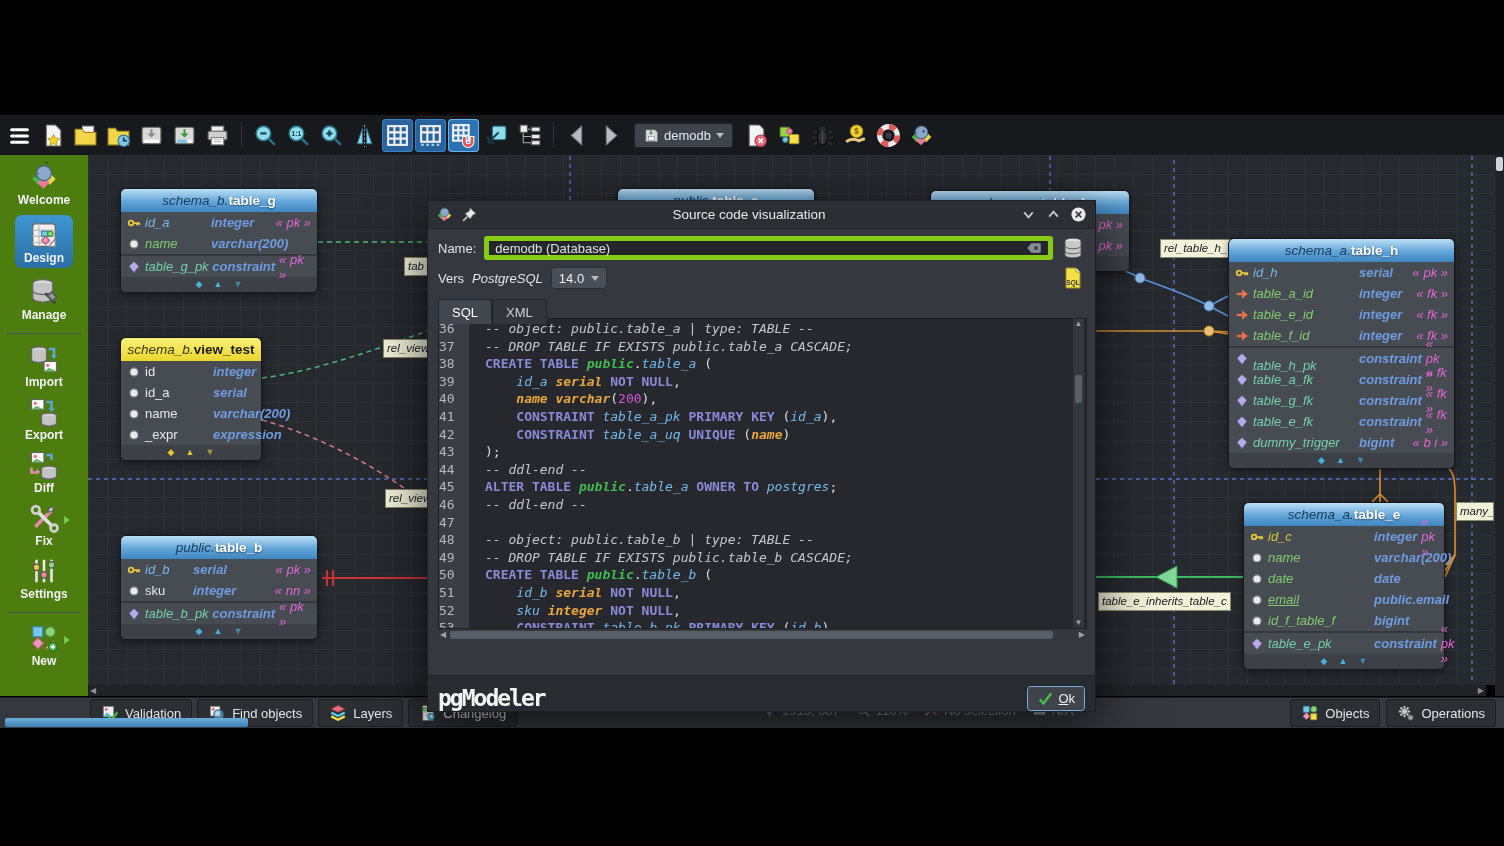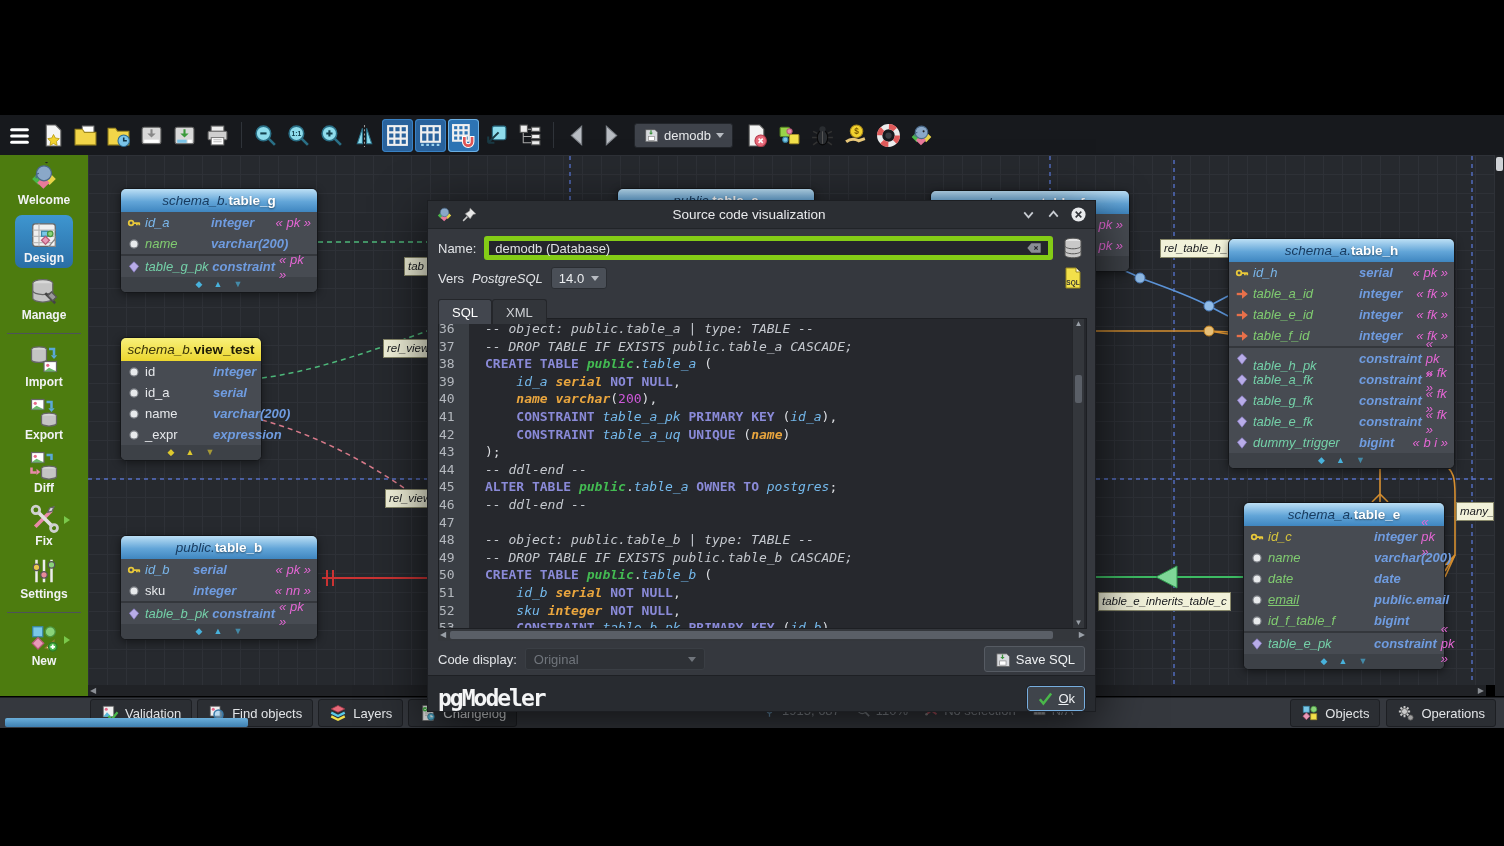--- a/index.html
+++ b/index.html
@@ -1091,38 +1091,20 @@
     <div class="cvs">
       <div class="cvsa" style="top:0">▲</div>
       <div class="cvst"></div>
       <div class="cvsa" style="bottom:0">▼</div>
     </div>
     <div class="chs">
       <span class="harrow" style="left:2px">◀</span>
       <div class="chst"></div>
       <span class="harrow" style="right:2px">▶</span>
     </div>
-    <div class="cdisp">
-      <span>Code display:</span>
-      <div class="cdrop">
-        <span>Original</span>
-        <span class="caret"></span>
-      </div>
-      <div class="sqlbtn">
-        <span class="icn">
-            <svg viewBox="0 0 24 24">
-              <path d="M4 4h14l4 4v14H4z" fill="#d8dade" stroke="#555"></path>
-              <rect x="8" y="14" width="9" height="6" fill="#fff" stroke="#888"></rect>
-              <path d="M12 5v5" stroke="#3a8f3a" stroke-width="1.8"></path>
-              <path d="M9 8.5L12 11.5 15 8.5z" fill="#3a8f3a"></path>
-            </svg>
-          </span>
-        <span>Save SQL</span>
-      </div>
-    </div>
     <div class="dfoot">
       <span class="logo">pgModeler</span>
       <div class="okbtn">
         <span class="icn">
             <svg viewBox="0 0 24 24">
               <path d="M4 13l5 6L20 5" stroke="#4ab84a" stroke-width="3.5" fill="none"></path>
             </svg>
           </span>
         <span class="oktext">Ok</span>
       </div>

